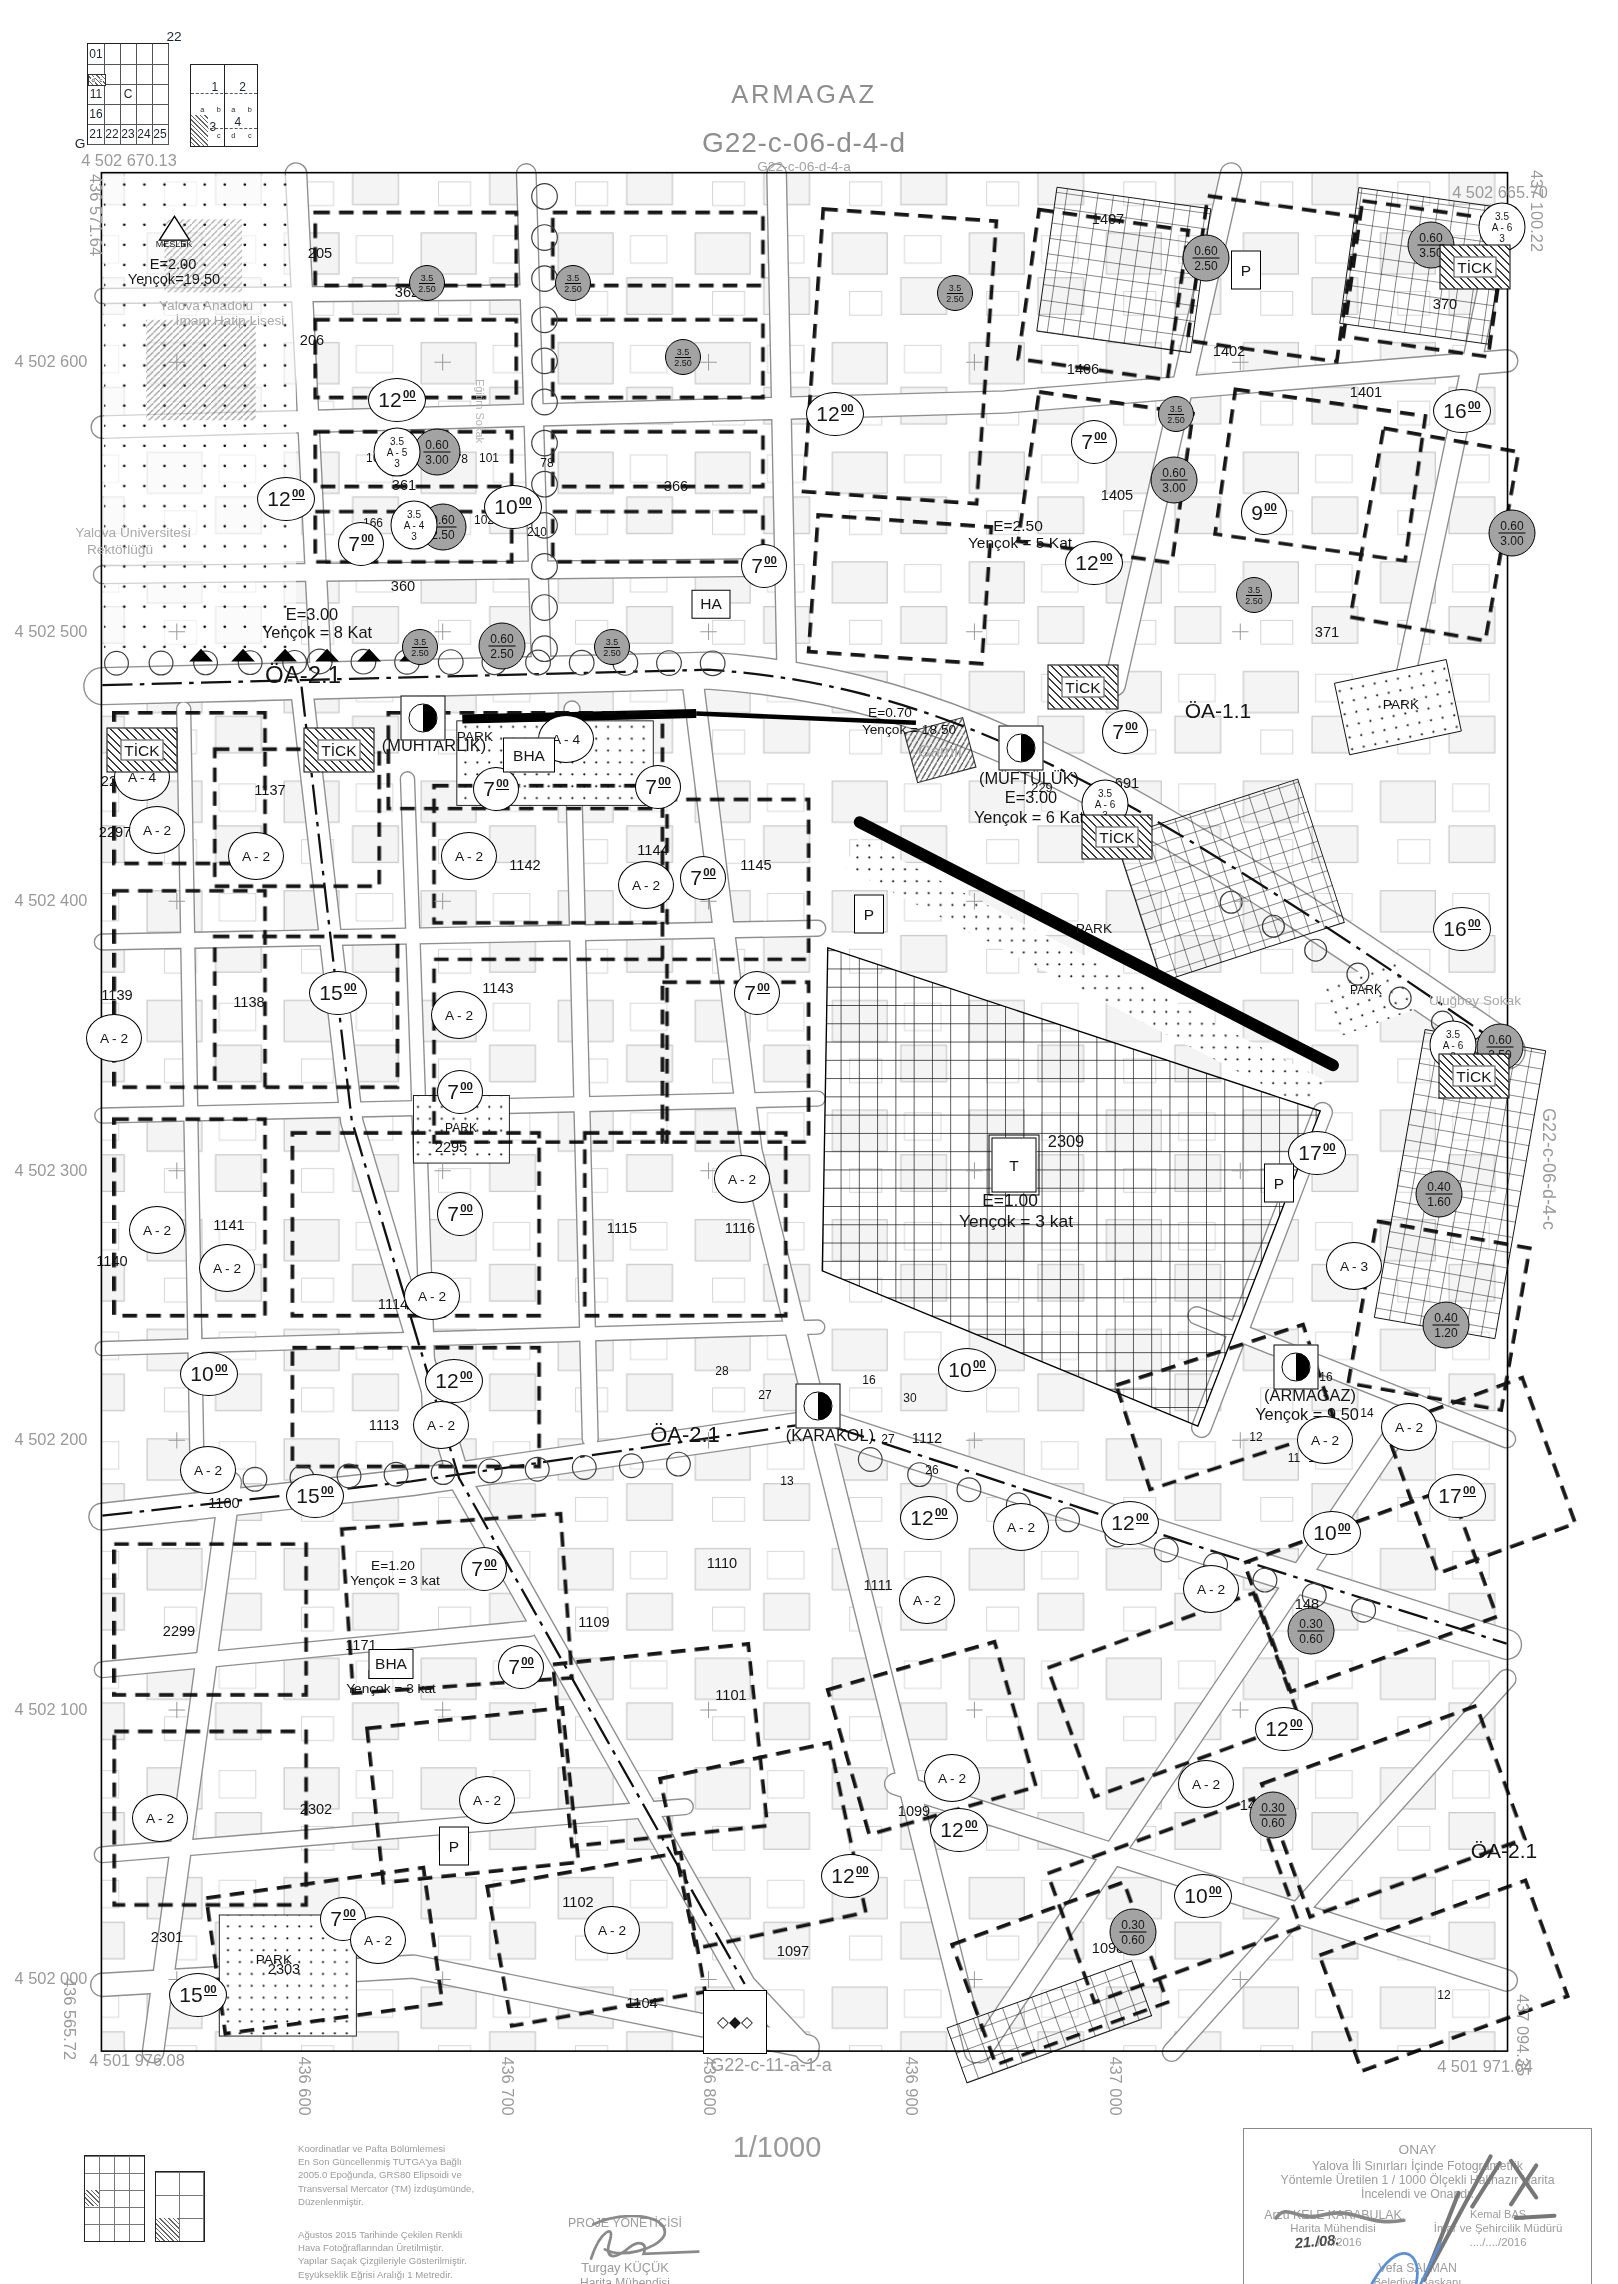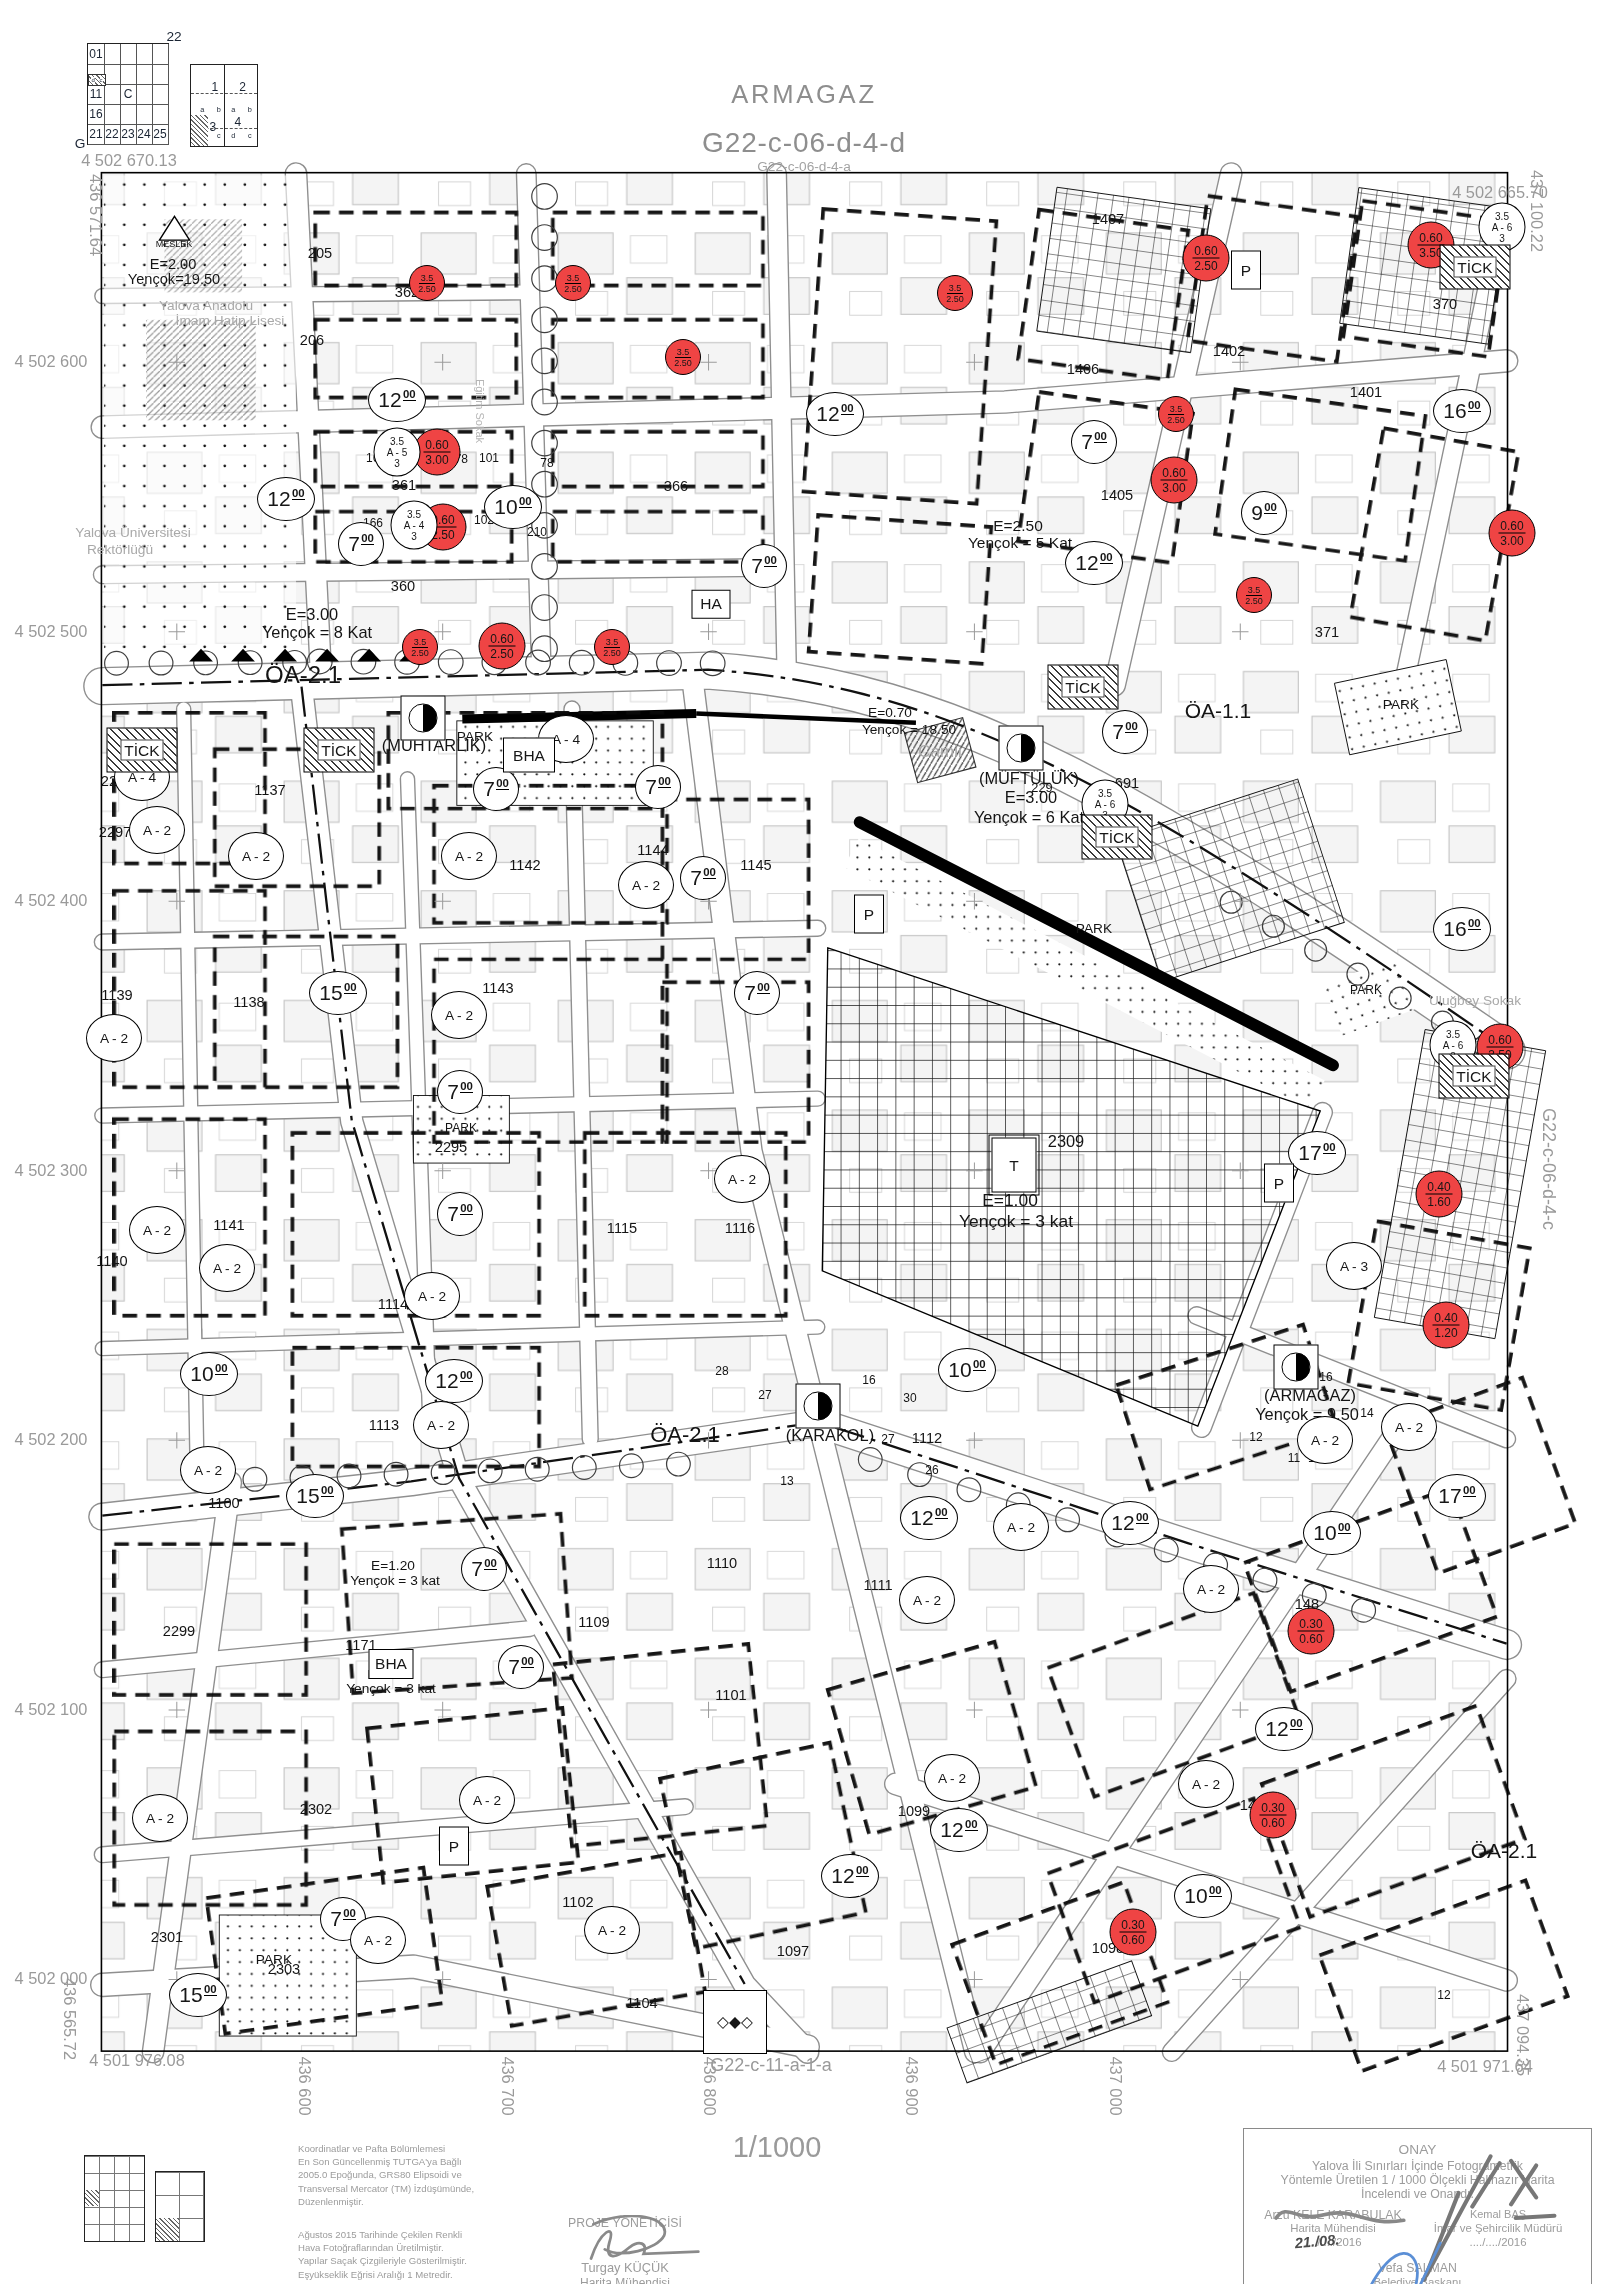--- a/index.html
+++ b/index.html
@@ -16,21 +16,21 @@
   
   .grid-box{position:absolute;border:0.9px solid #222;}
   .gcell{position:absolute;border-right:0.7px solid #555;border-bottom:0.7px solid #555;
          font-size:12px;color:#1a2433;display:flex;align-items:center;justify-content:center;}
   .hatchfill{background:repeating-linear-gradient(45deg,#fff 0 2.3px,#666 2.3px 3.2px);}
   
   .rc{position:absolute;transform:translate(-50%,-50%);background:#fff;border:1.8px solid #000;
       border-radius:50%;display:flex;align-items:center;justify-content:center;}
   .rc .n{font-size:21px;font-weight:500;}
   .rc .sup{font-size:11.4px;font-weight:700;border-bottom:1.4px solid #000;margin:-12px 0 0 1.4px;}
-  .ratio{position:absolute;transform:translate(-50%,-50%);background:#ef4444;border:1.6px solid #000;
+  .ratio{position:absolute;transform:translate(-50%,-50%);background:#a3a3a3;border:1.6px solid #000;
          border-radius:50%;display:flex;flex-direction:column;align-items:center;justify-content:center;}
   .ratio .a{border-bottom:1.4px solid #000;padding:0 1.8px;}
   .zc{position:absolute;transform:translate(-50%,-50%);background:#fff;border:1.6px solid #000;
       border-radius:50%;display:flex;flex-direction:column;align-items:center;justify-content:center;text-align:center;}
   .bx{position:absolute;transform:translate(-50%,-50%);background:#fff;border:1.6px solid #000;
       display:flex;align-items:center;justify-content:center;font-size:15.5px;}
   .bx.double{outline:1.4px solid #000;outline-offset:2.7px;}
   .bx.hatch{background:repeating-linear-gradient(45deg,#fff 0 4.1px,#3a3a3a 4.1px 5.5px);}
   .bx.hatch span{background:#fff;padding:0.5px 2.7px;border:0.7px solid #444;}
   .halfcirc{width:62%;height:62%;border:1.4px solid #000;border-radius:50%;

